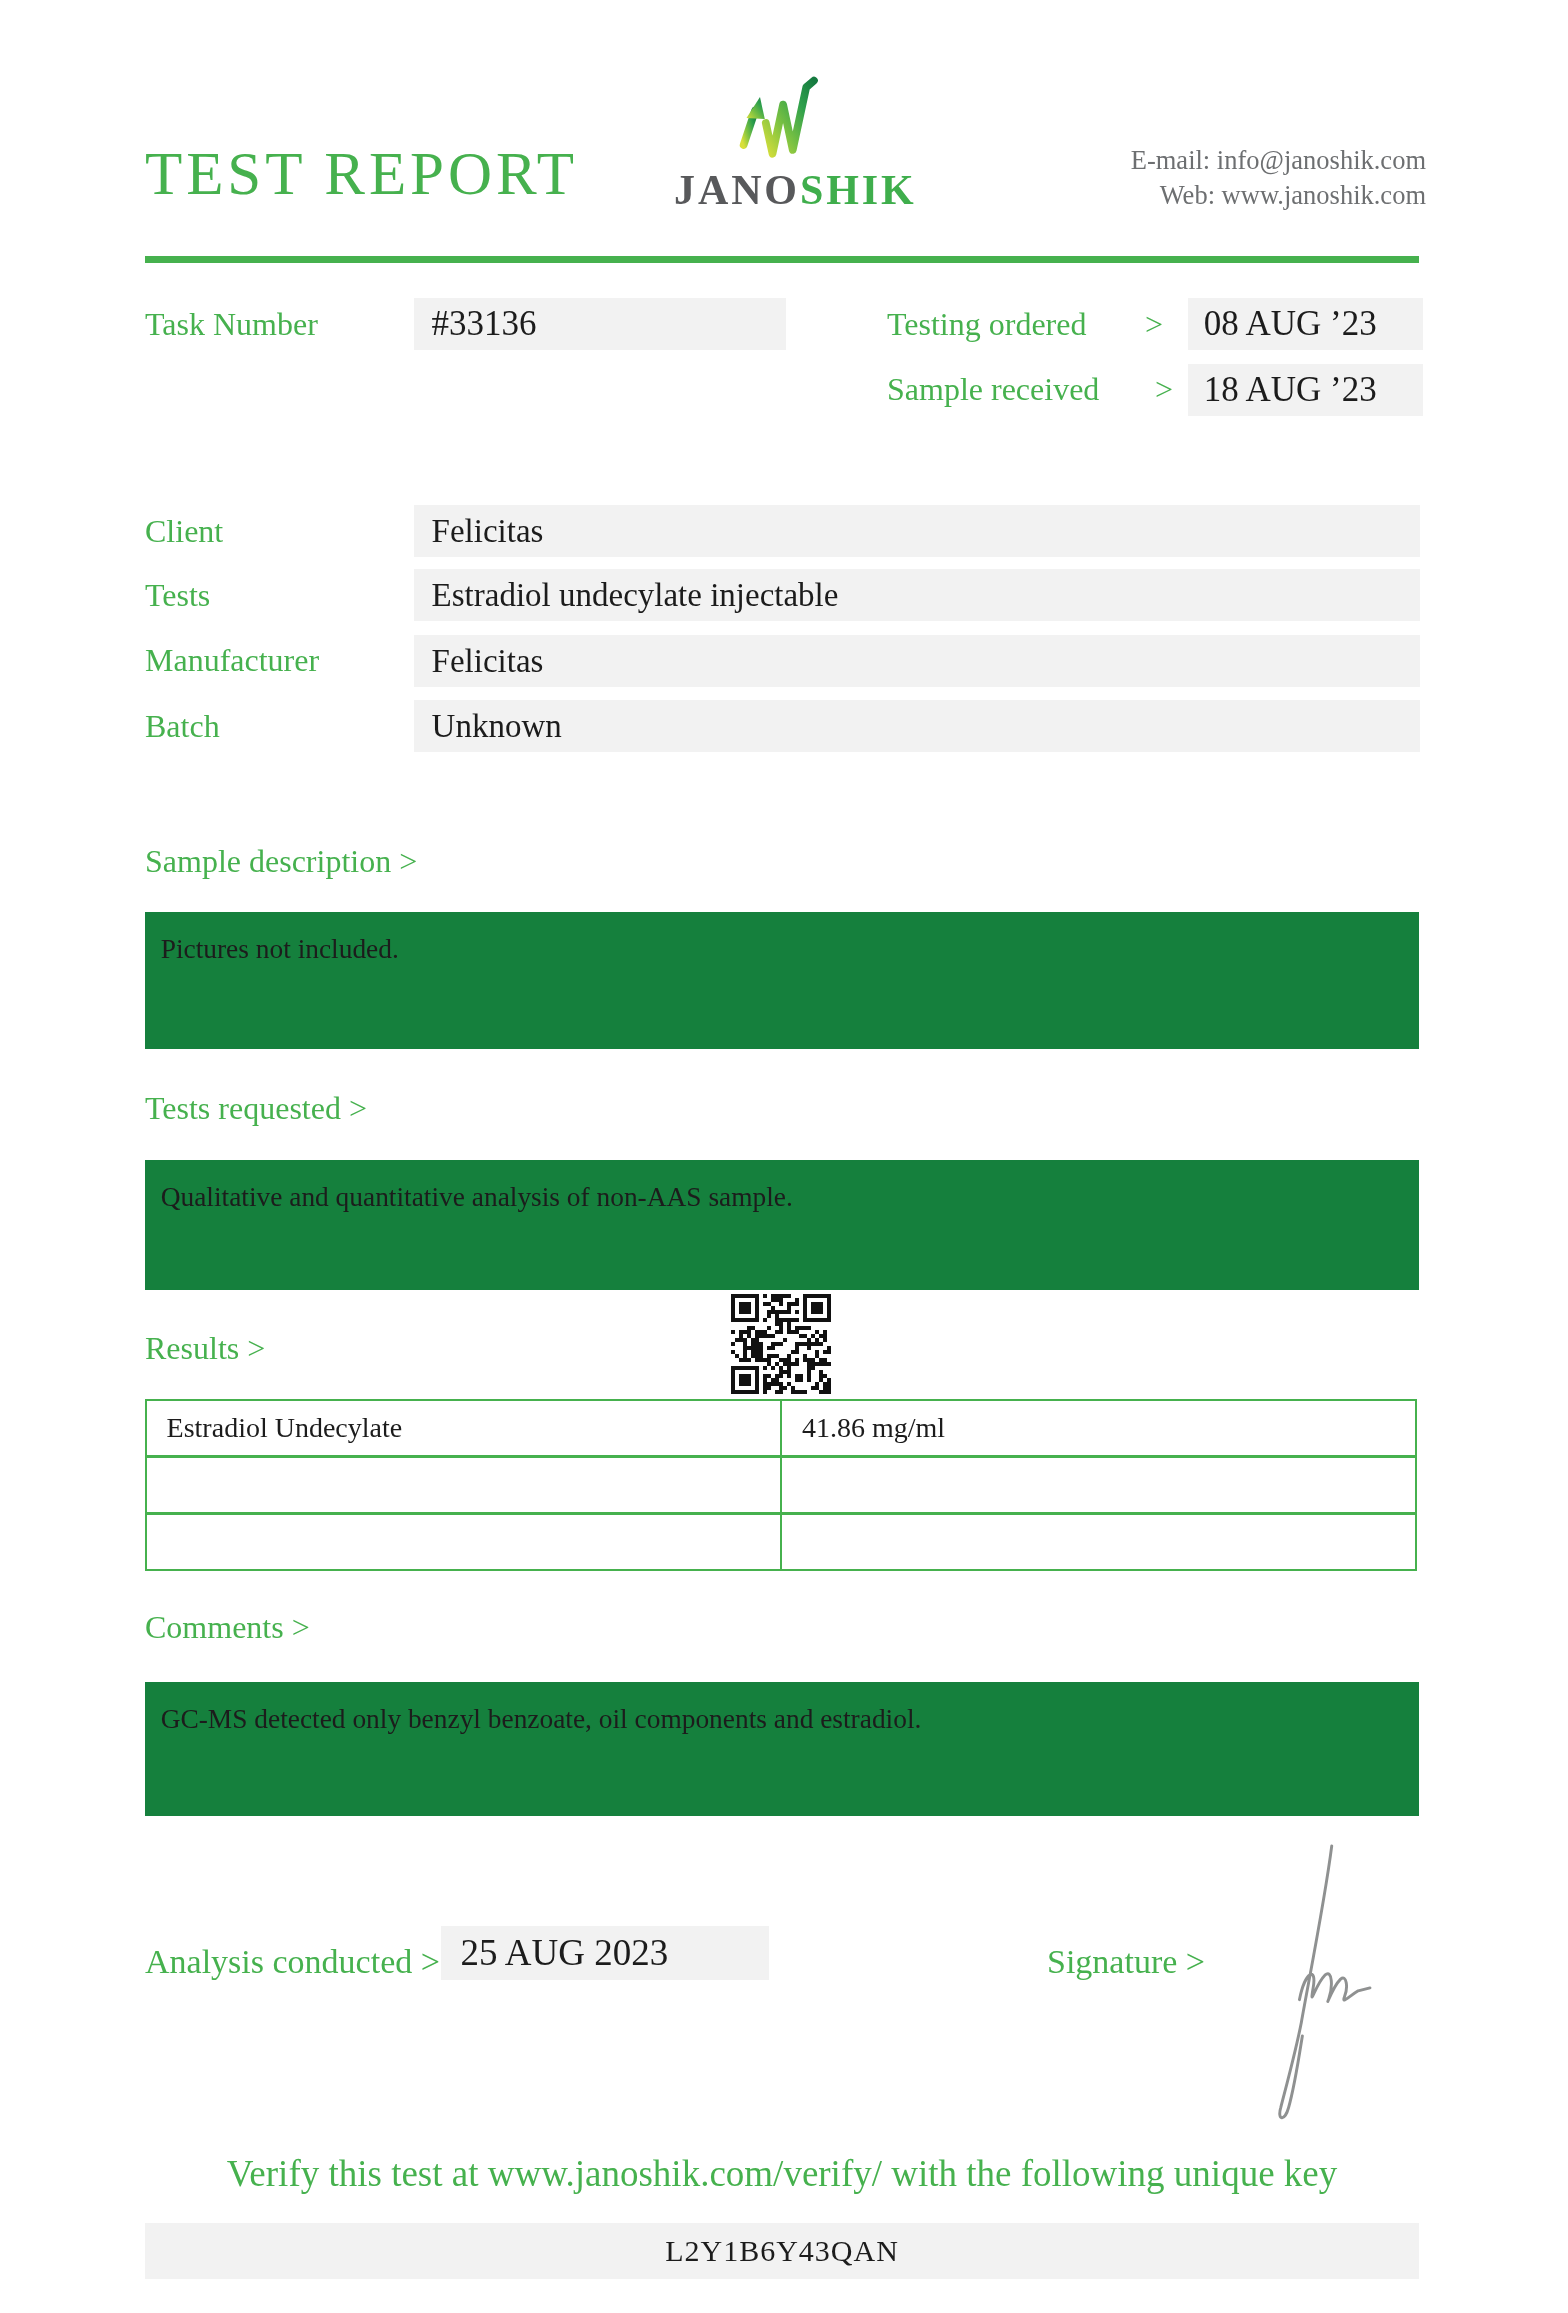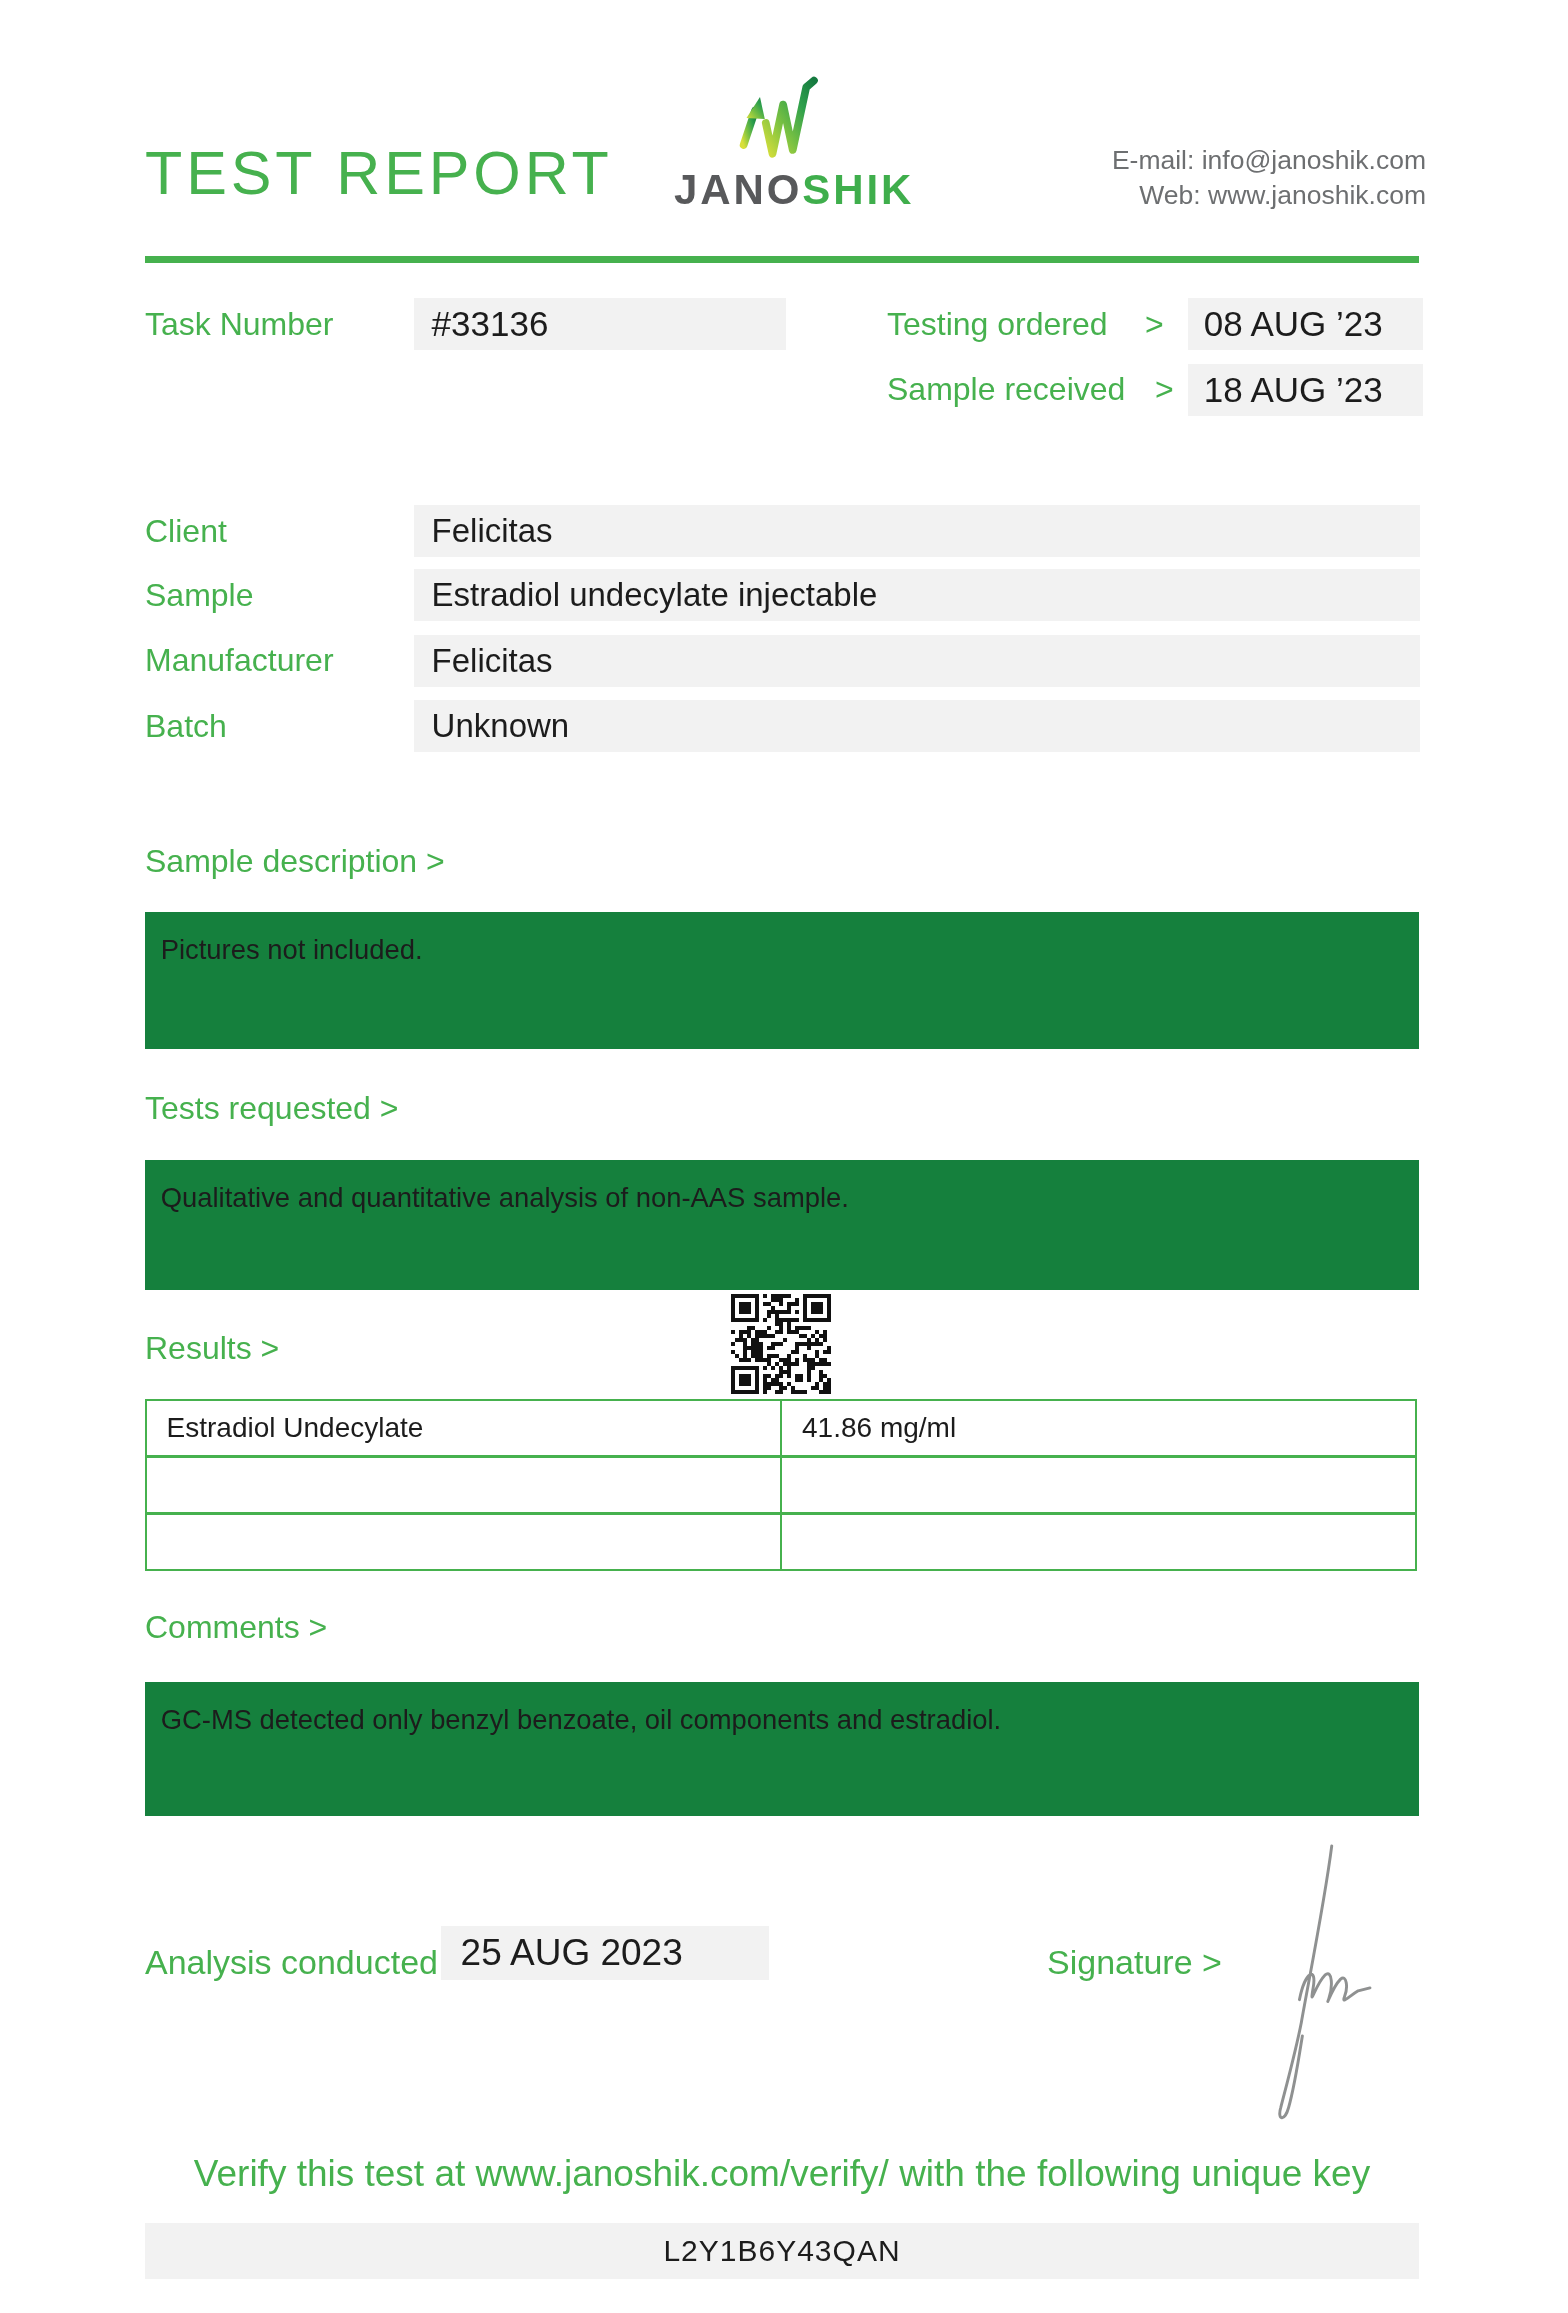--- a/index.html
+++ b/index.html
@@ -1,18 +1,18 @@
 <!DOCTYPE html>
 <html><head>
 <meta charset="utf-8">
 <style>
   html,body{margin:0;padding:0;background:#ffffff;}
   .page{
     position:relative;width:1568px;height:2313px;background:#ffffff;overflow:hidden;
-    font-family:Liberation Sans, sans-serif;color:#1c1c1c;
+    font-family:Liberation Serif, serif;color:#1c1c1c;
   }
   .abs{position:absolute;}
   
   .report-title{
     left:145px;top:143px;font-size:61px;letter-spacing:3.9px;font-weight:500;
     color:#46b14e;line-height:1;white-space:nowrap;
   }
   .logo-icon{left:733px;top:76px;width:106px;height:90px;}
   .logo-word{left:674px;top:169px;font-size:42px;font-weight:bold;letter-spacing:2.9px;line-height:1;white-space:nowrap;}
   .logo-word .gray{color:#58595b;text-align:right;}
@@ -105,21 +105,21 @@
   <div class="abs glabel received-arrow">&gt;</div>
   <div class="abs gbox received-box">
     <div class="date-value">18 AUG ’23</div>
   </div>
 
   <div class="abs glabel info-label" style="top:515px;">Client</div>
   <div class="abs gbox info-box" style="top:505px;">
     <div class="info-value">Felicitas</div>
   </div>
 
-  <div class="abs glabel info-label" style="top:579px;">Sample</div>
+  <div class="abs glabel info-label" style="top:579px;">Tests</div>
   <div class="abs gbox info-box" style="top:569px;">
     <div class="info-value">Estradiol undecylate injectable</div>
   </div>
 
   <div class="abs glabel info-label" style="top:644px;">Manufacturer</div>
   <div class="abs gbox info-box" style="top:635px;">
     <div class="info-value">Felicitas</div>
   </div>
 
   <div class="abs glabel info-label" style="top:710px;">Batch</div>

